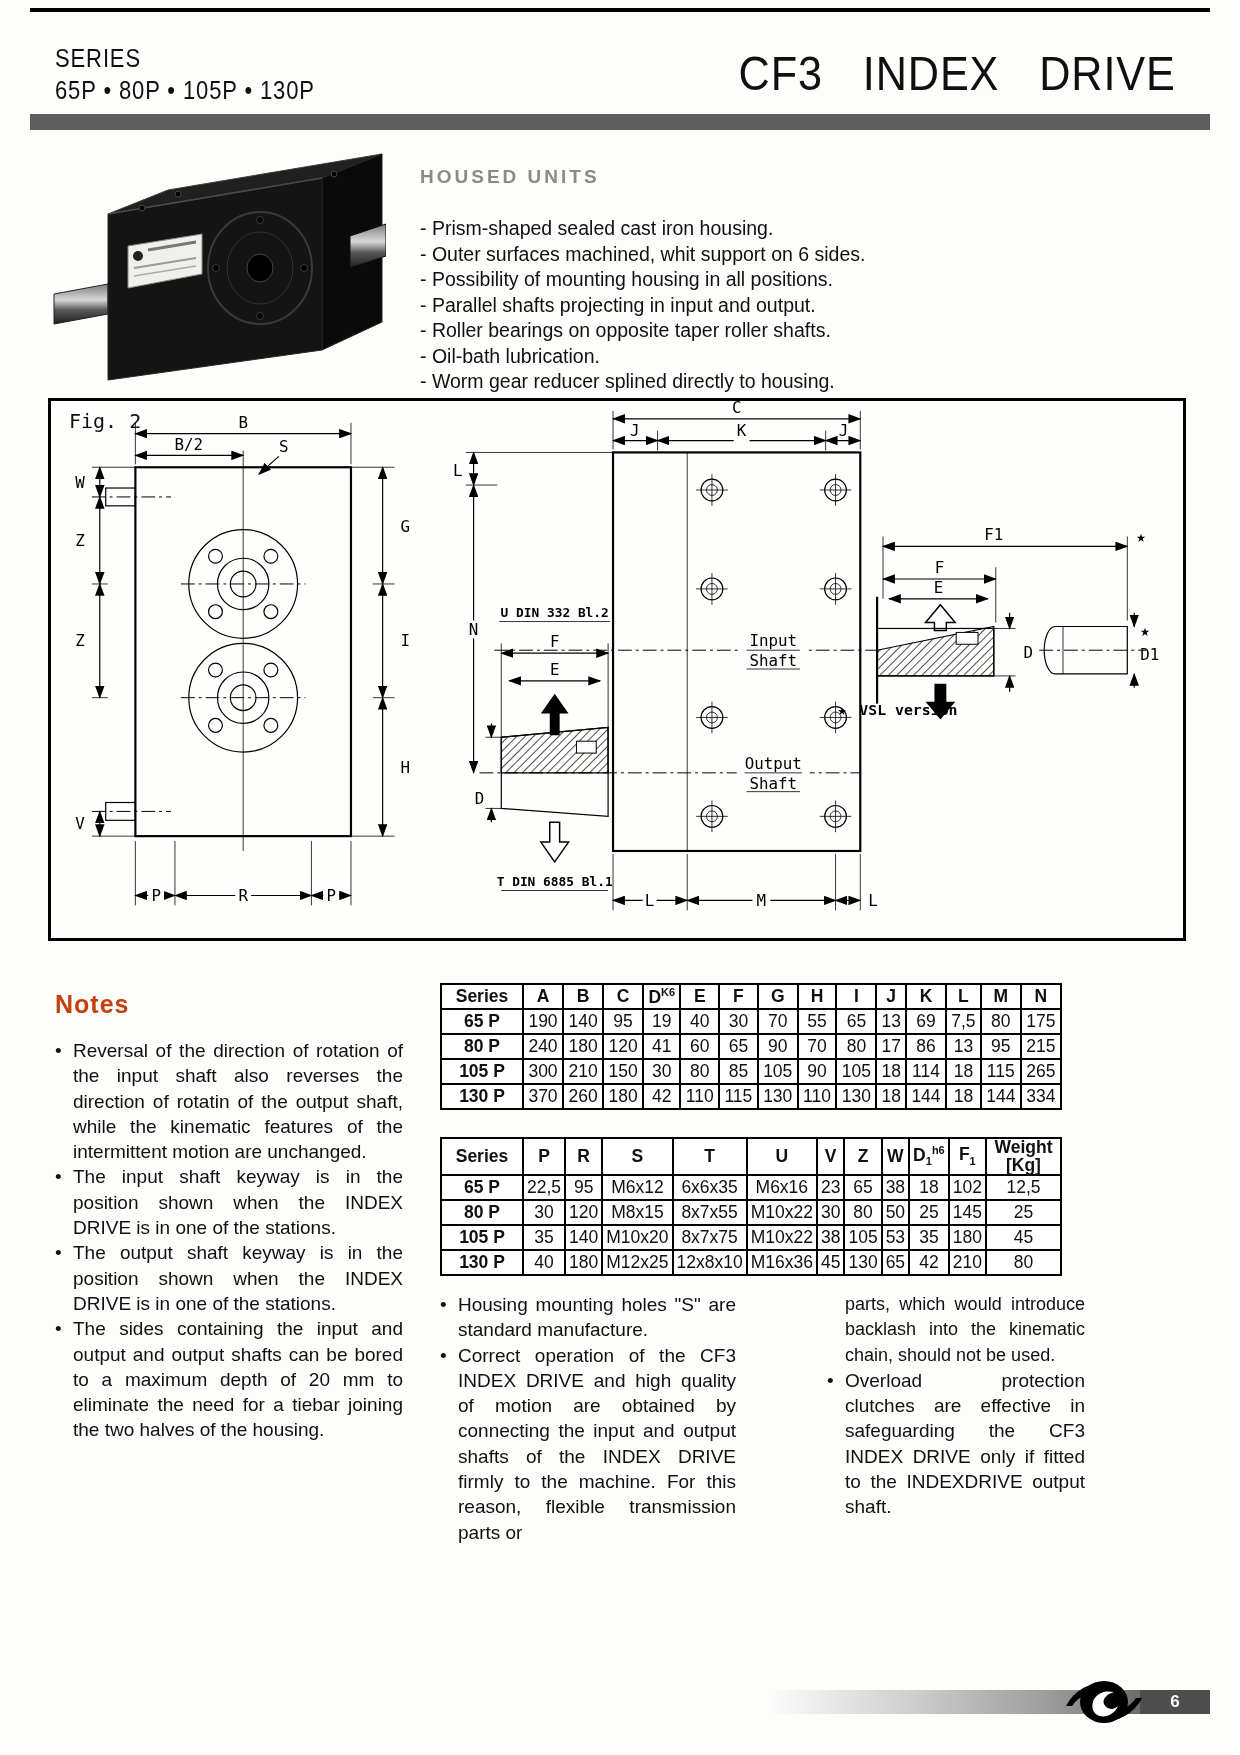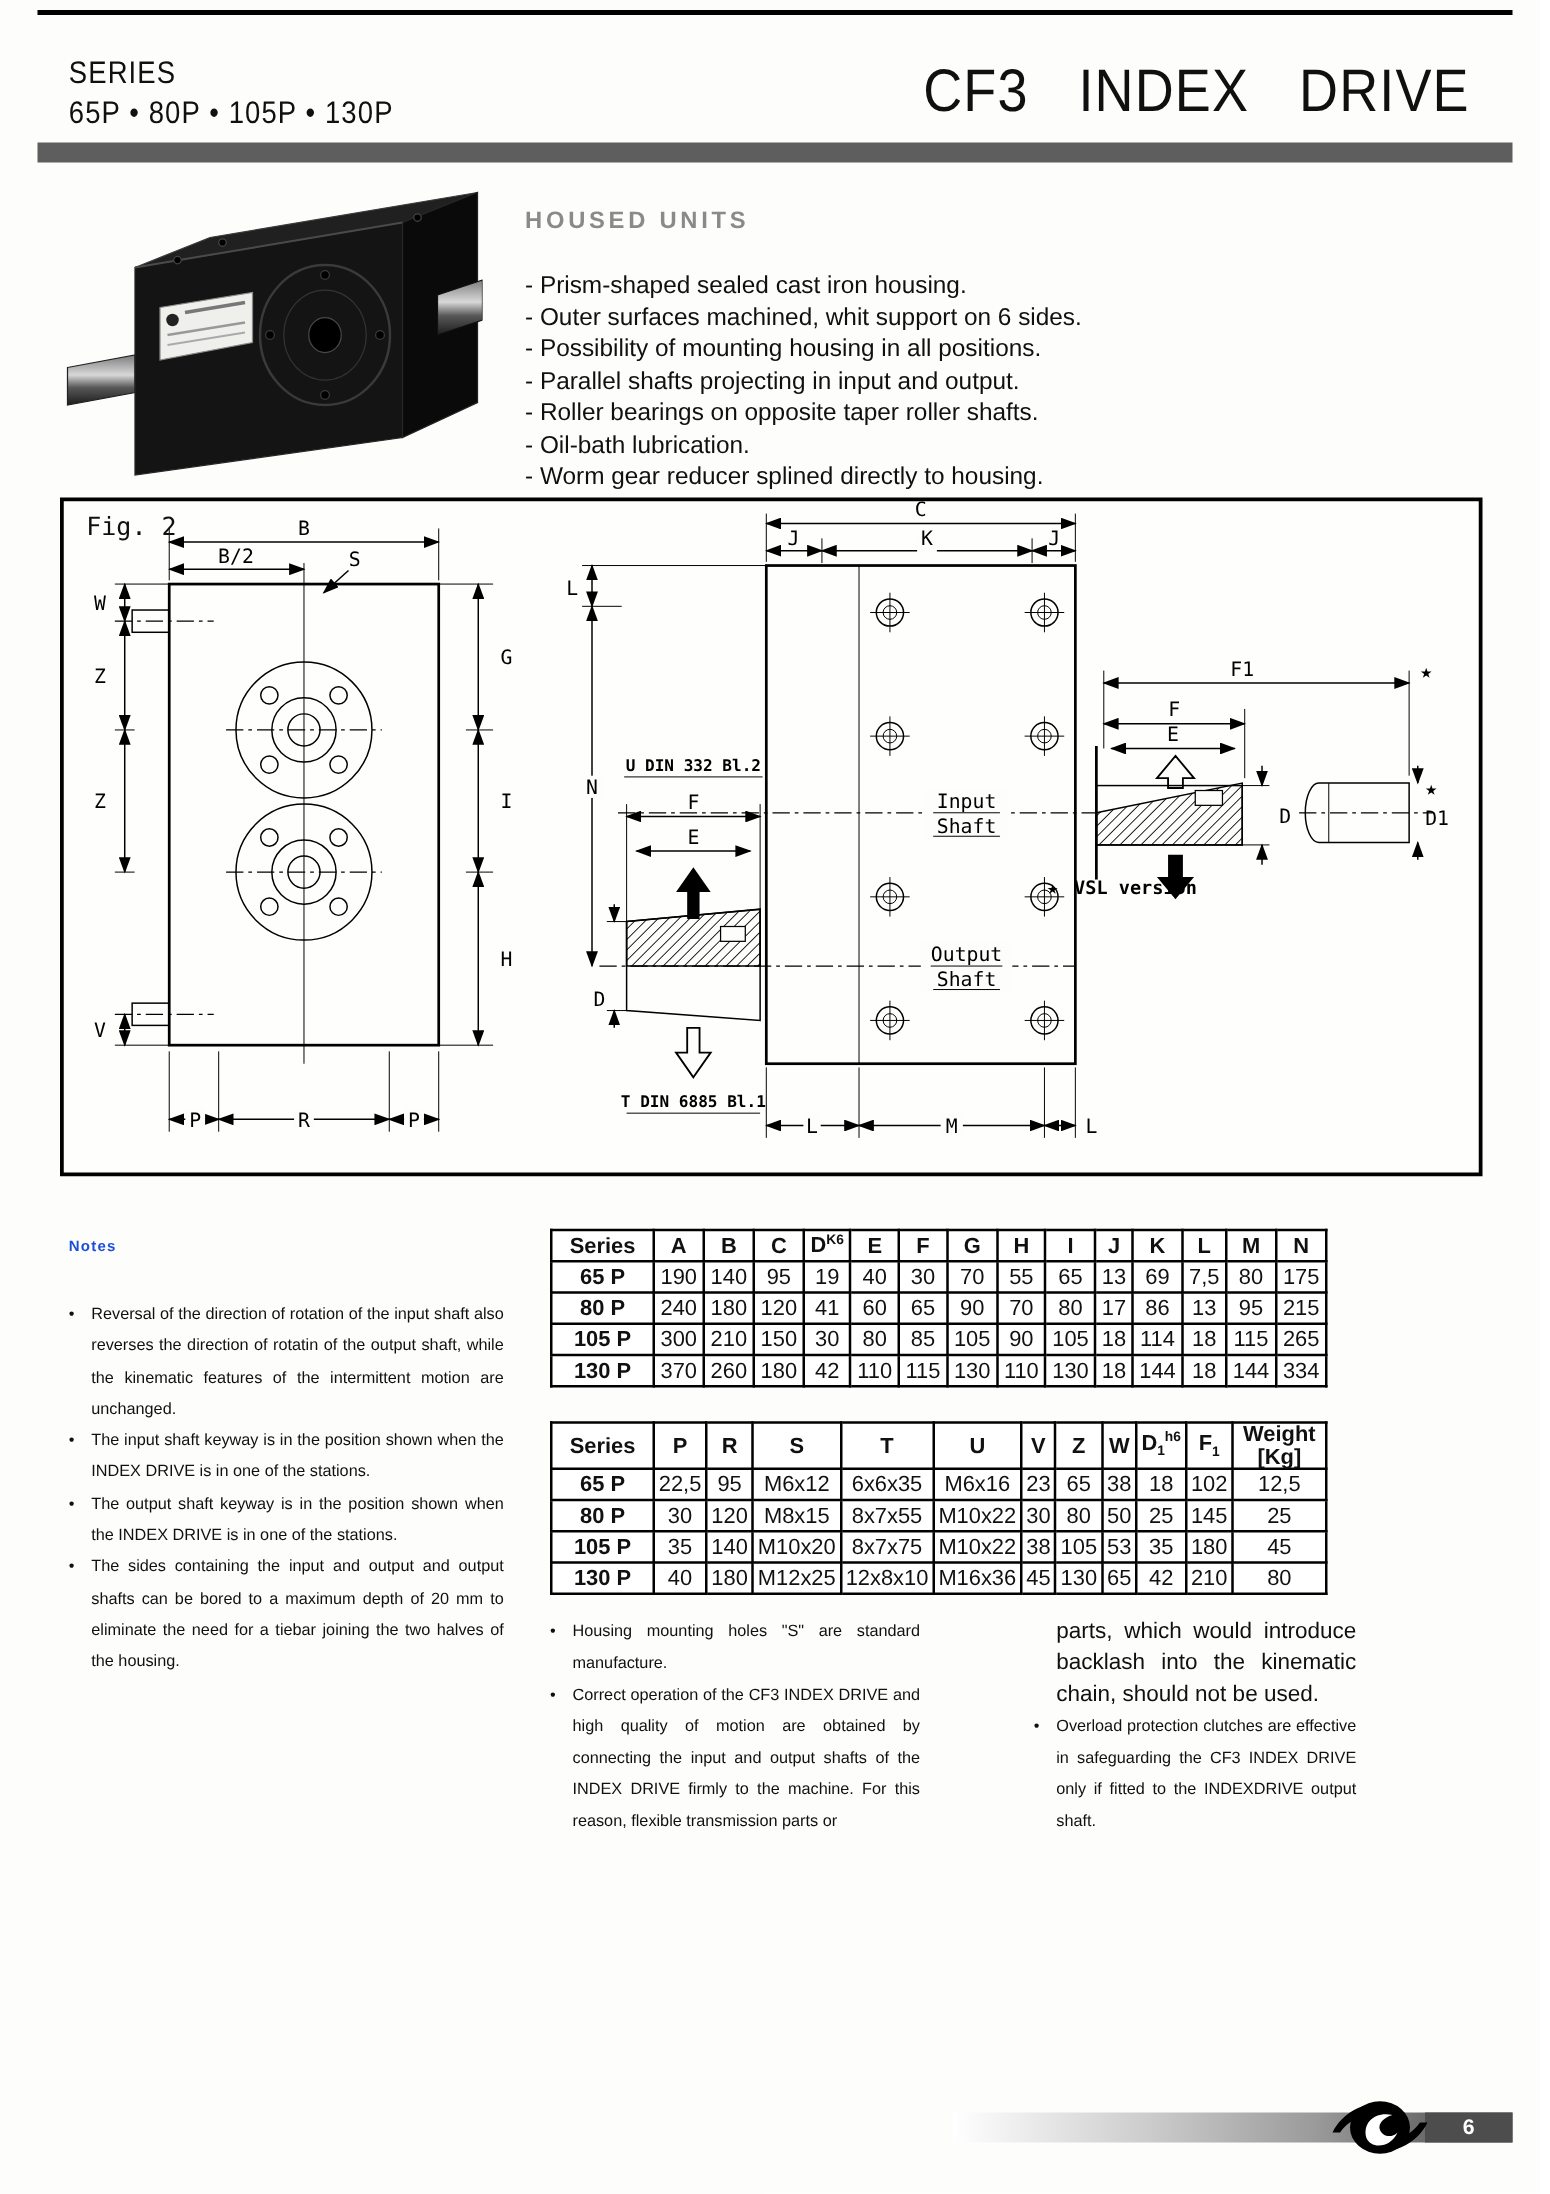--- a/index.html
+++ b/index.html
@@ -28,22 +28,22 @@
   .fig-svg{position:absolute;left:0;top:0;width:100%;height:100%;}
   .fig-svg text{fill:#000;font-family:"DejaVu Sans Mono",monospace;font-size:16px;}
   .fig-svg .din{font-size:13px;font-weight:bold;}
   .fig-svg .vsl{font-size:15px;font-weight:bold;}
   .ln{stroke:#000;stroke-width:1.2;fill:none;}
   .thn{stroke:#000;stroke-width:.8;fill:none;}
   .thk{stroke:#000;stroke-width:2.2;fill:none;}
   .cl{stroke:#000;stroke-width:1;fill:none;stroke-dasharray:14 4 3 4;}
 
   
-  .notes-heading{left:55px;top:990px;font-size:12px;font-weight:bold;color:#1d4ed8;letter-spacing:1px;}
-  .dot-list{list-style:none;margin:0;padding:0;font-size:13px;line-height:25.3px;text-align:justify;}
+  .notes-heading{left:55px;top:990px;font-size:25px;font-weight:bold;color:#c2410c;letter-spacing:1px;}
+  .dot-list{list-style:none;margin:0;padding:0;font-size:19px;line-height:25.3px;text-align:justify;}
   .dot-list li{position:relative;padding-left:18px;}
   .dot-list li::before{content:"\2022";position:absolute;left:0;top:0;}
   .notes-list{left:55px;top:1038px;width:348px;}
 
   
   .dims{position:absolute;border-collapse:collapse;background:#fff;}
   .dims th,.dims td{border:2px solid #000;text-align:center;vertical-align:middle;
       font-size:17.5px;padding:0 3px;height:23px;line-height:1;}
   .dims thead th{font-weight:bold;}
   .dims tbody th{font-weight:bold;}

